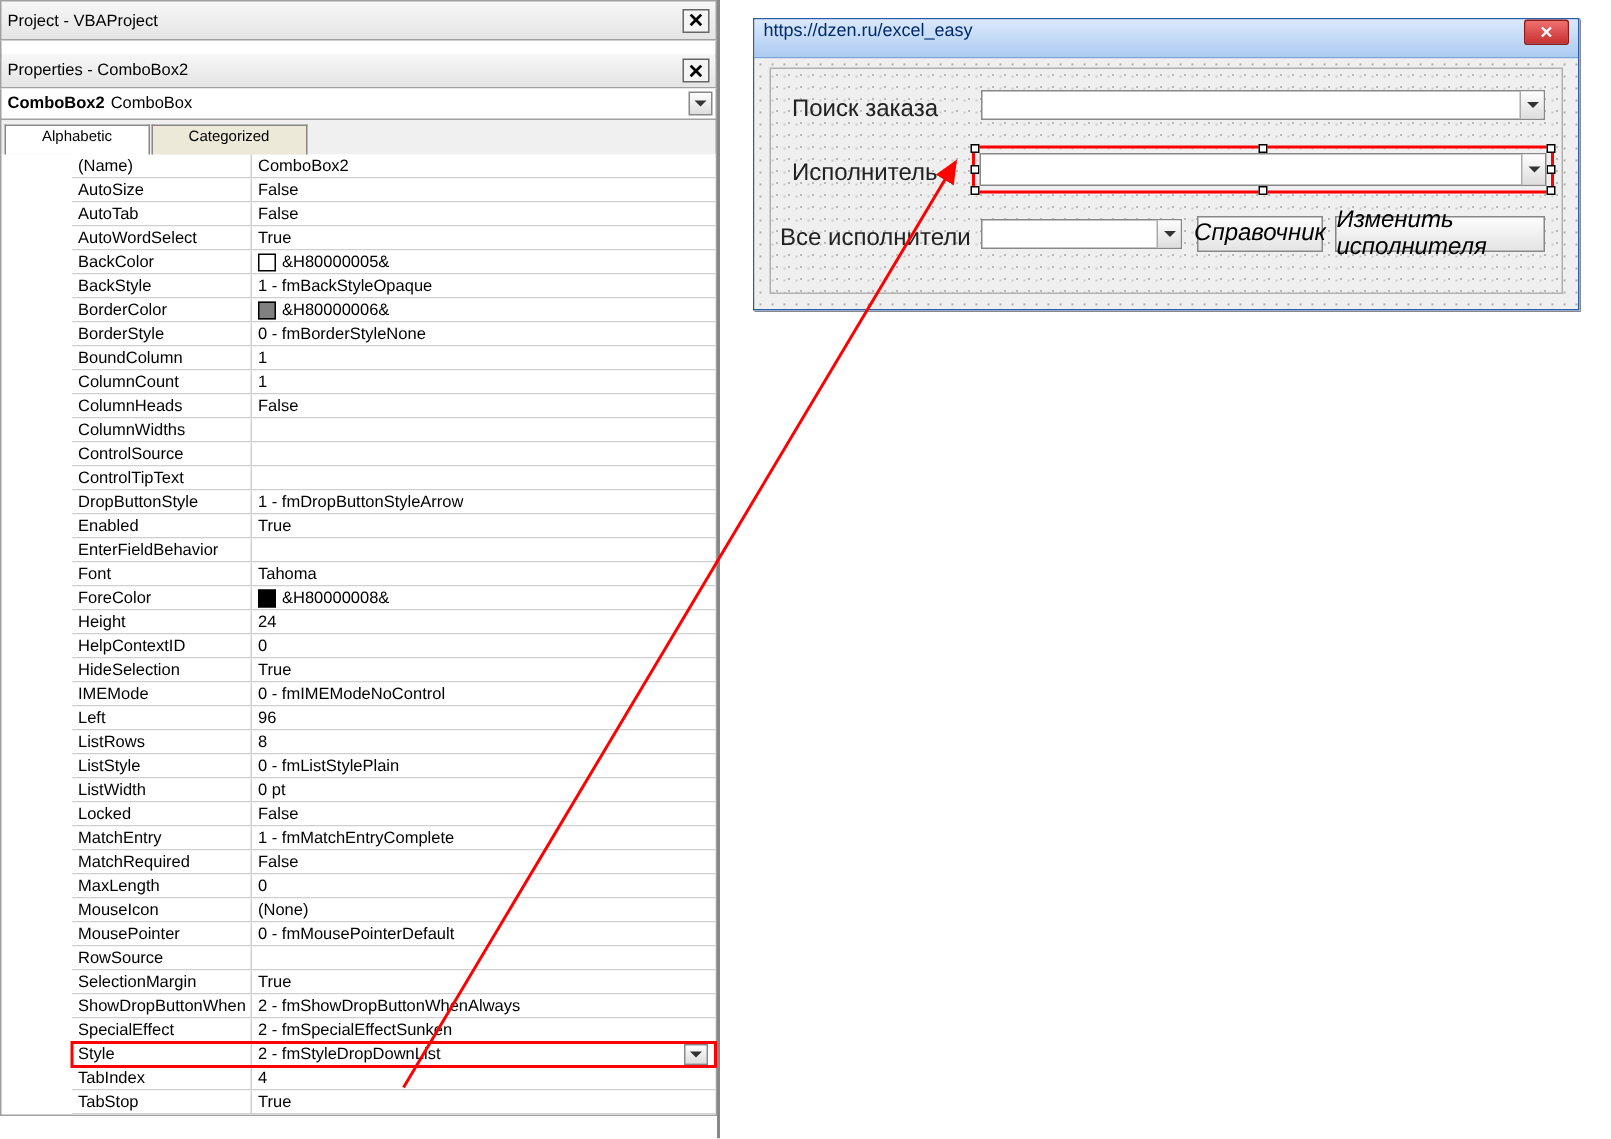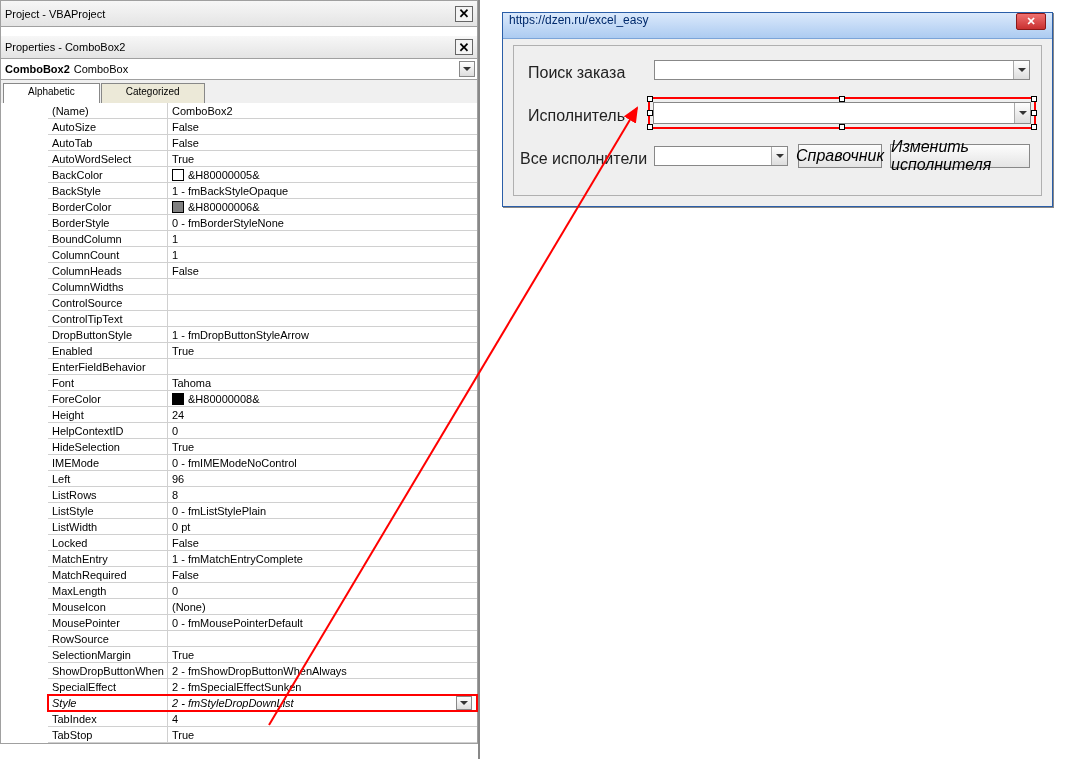--- a/index.html
+++ b/index.html
@@ -117,21 +117,20 @@
   .color-swatch {
     width:12px;height:12px;
     border:1px solid #000;
     margin-right:4px;
     display:inline-block;
   }
   .grid-row.style-row {
     outline:2px solid #ff0000;
     outline-offset:-1px;
     position:relative;
-    font-style:italic;
   }
   .grid-row.style-row .dropdown-btn {
     width:16px;height:14px;
     border:1px solid #888;
     background:linear-gradient(#fefefe,#ddd);
     display:flex;align-items:center;justify-content:center;
     margin-left:auto;
     margin-right:1px;
     cursor:pointer;
   }

